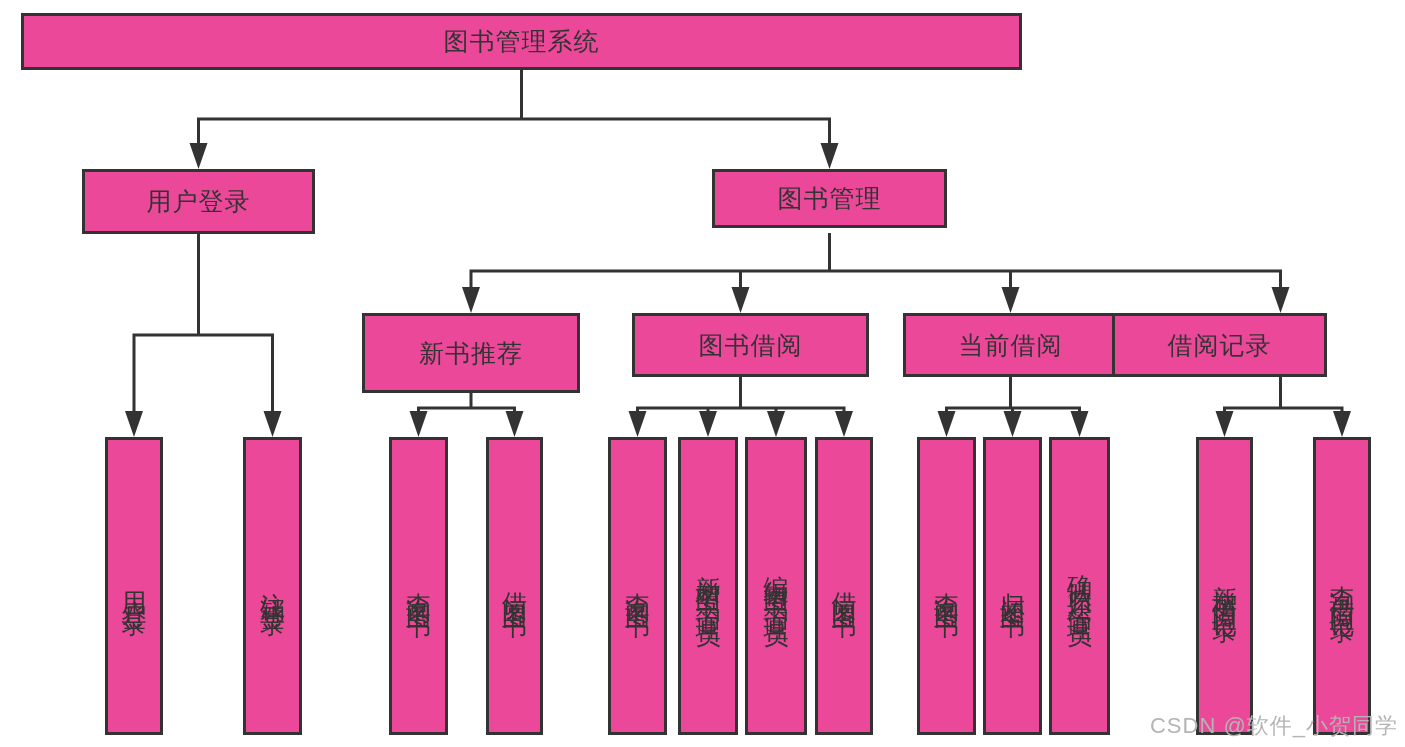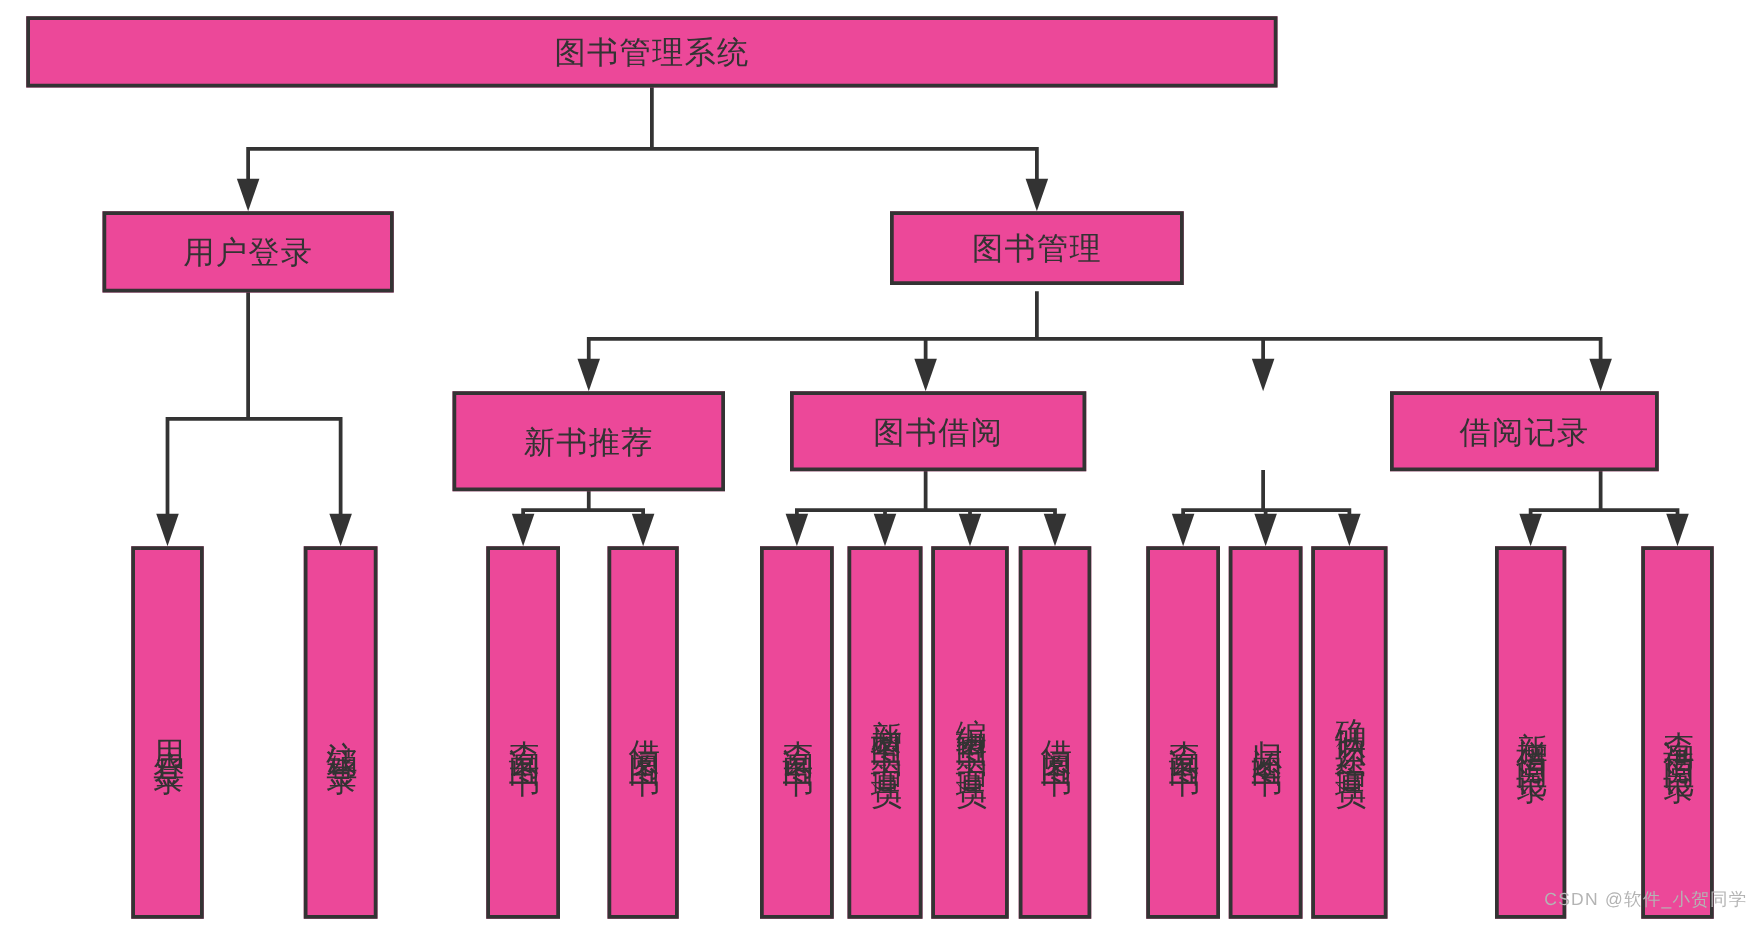--- a/index.html
+++ b/index.html
@@ -36,21 +36,21 @@
     text-orientation: mixed;
     font-size: 25px;
     line-height: 1;
     letter-spacing: 7px;
     white-space: nowrap;
   }
   #watermark {
     position: absolute;
     top: 711px;
     right: 7px;
-    font-size: 14px;
+    font-size: 22px;
     color: #b4b4b4;
     letter-spacing: 1px;
     white-space: nowrap;
     text-align: center;
   }
 </style>
 </head>
 <body>
 
 <div id="stage">
@@ -105,20 +105,23 @@
   <div class="box" style="left:712px;top:169px;width:235px;height:59px">
     <span class="hlabel">图书管理</span>
   </div>
 
   <div class="box" style="left:362px;top:313px;width:218px;height:80px">
     <span class="hlabel">新书推荐</span>
   </div>
   <div class="box" style="left:632px;top:313px;width:237px;height:64px">
     <span class="hlabel">图书借阅</span>
   </div>
+  <div class="box" style="left:903px;top:313px;width:215px;height:64px">
+    <span class="hlabel">当前借阅</span>
+  </div>
   <div class="box" style="left:1112px;top:313px;width:215px;height:64px">
     <span class="hlabel">借阅记录</span>
   </div>
 
   <div class="box leaf" style="left:105px;top:437px;width:58px;height:298px">
     <span class="vlabel">用户登录</span>
   </div>
   <div class="box leaf" style="left:243px;top:437px;width:59px;height:298px">
     <span class="vlabel">注销登录</span>
   </div>

